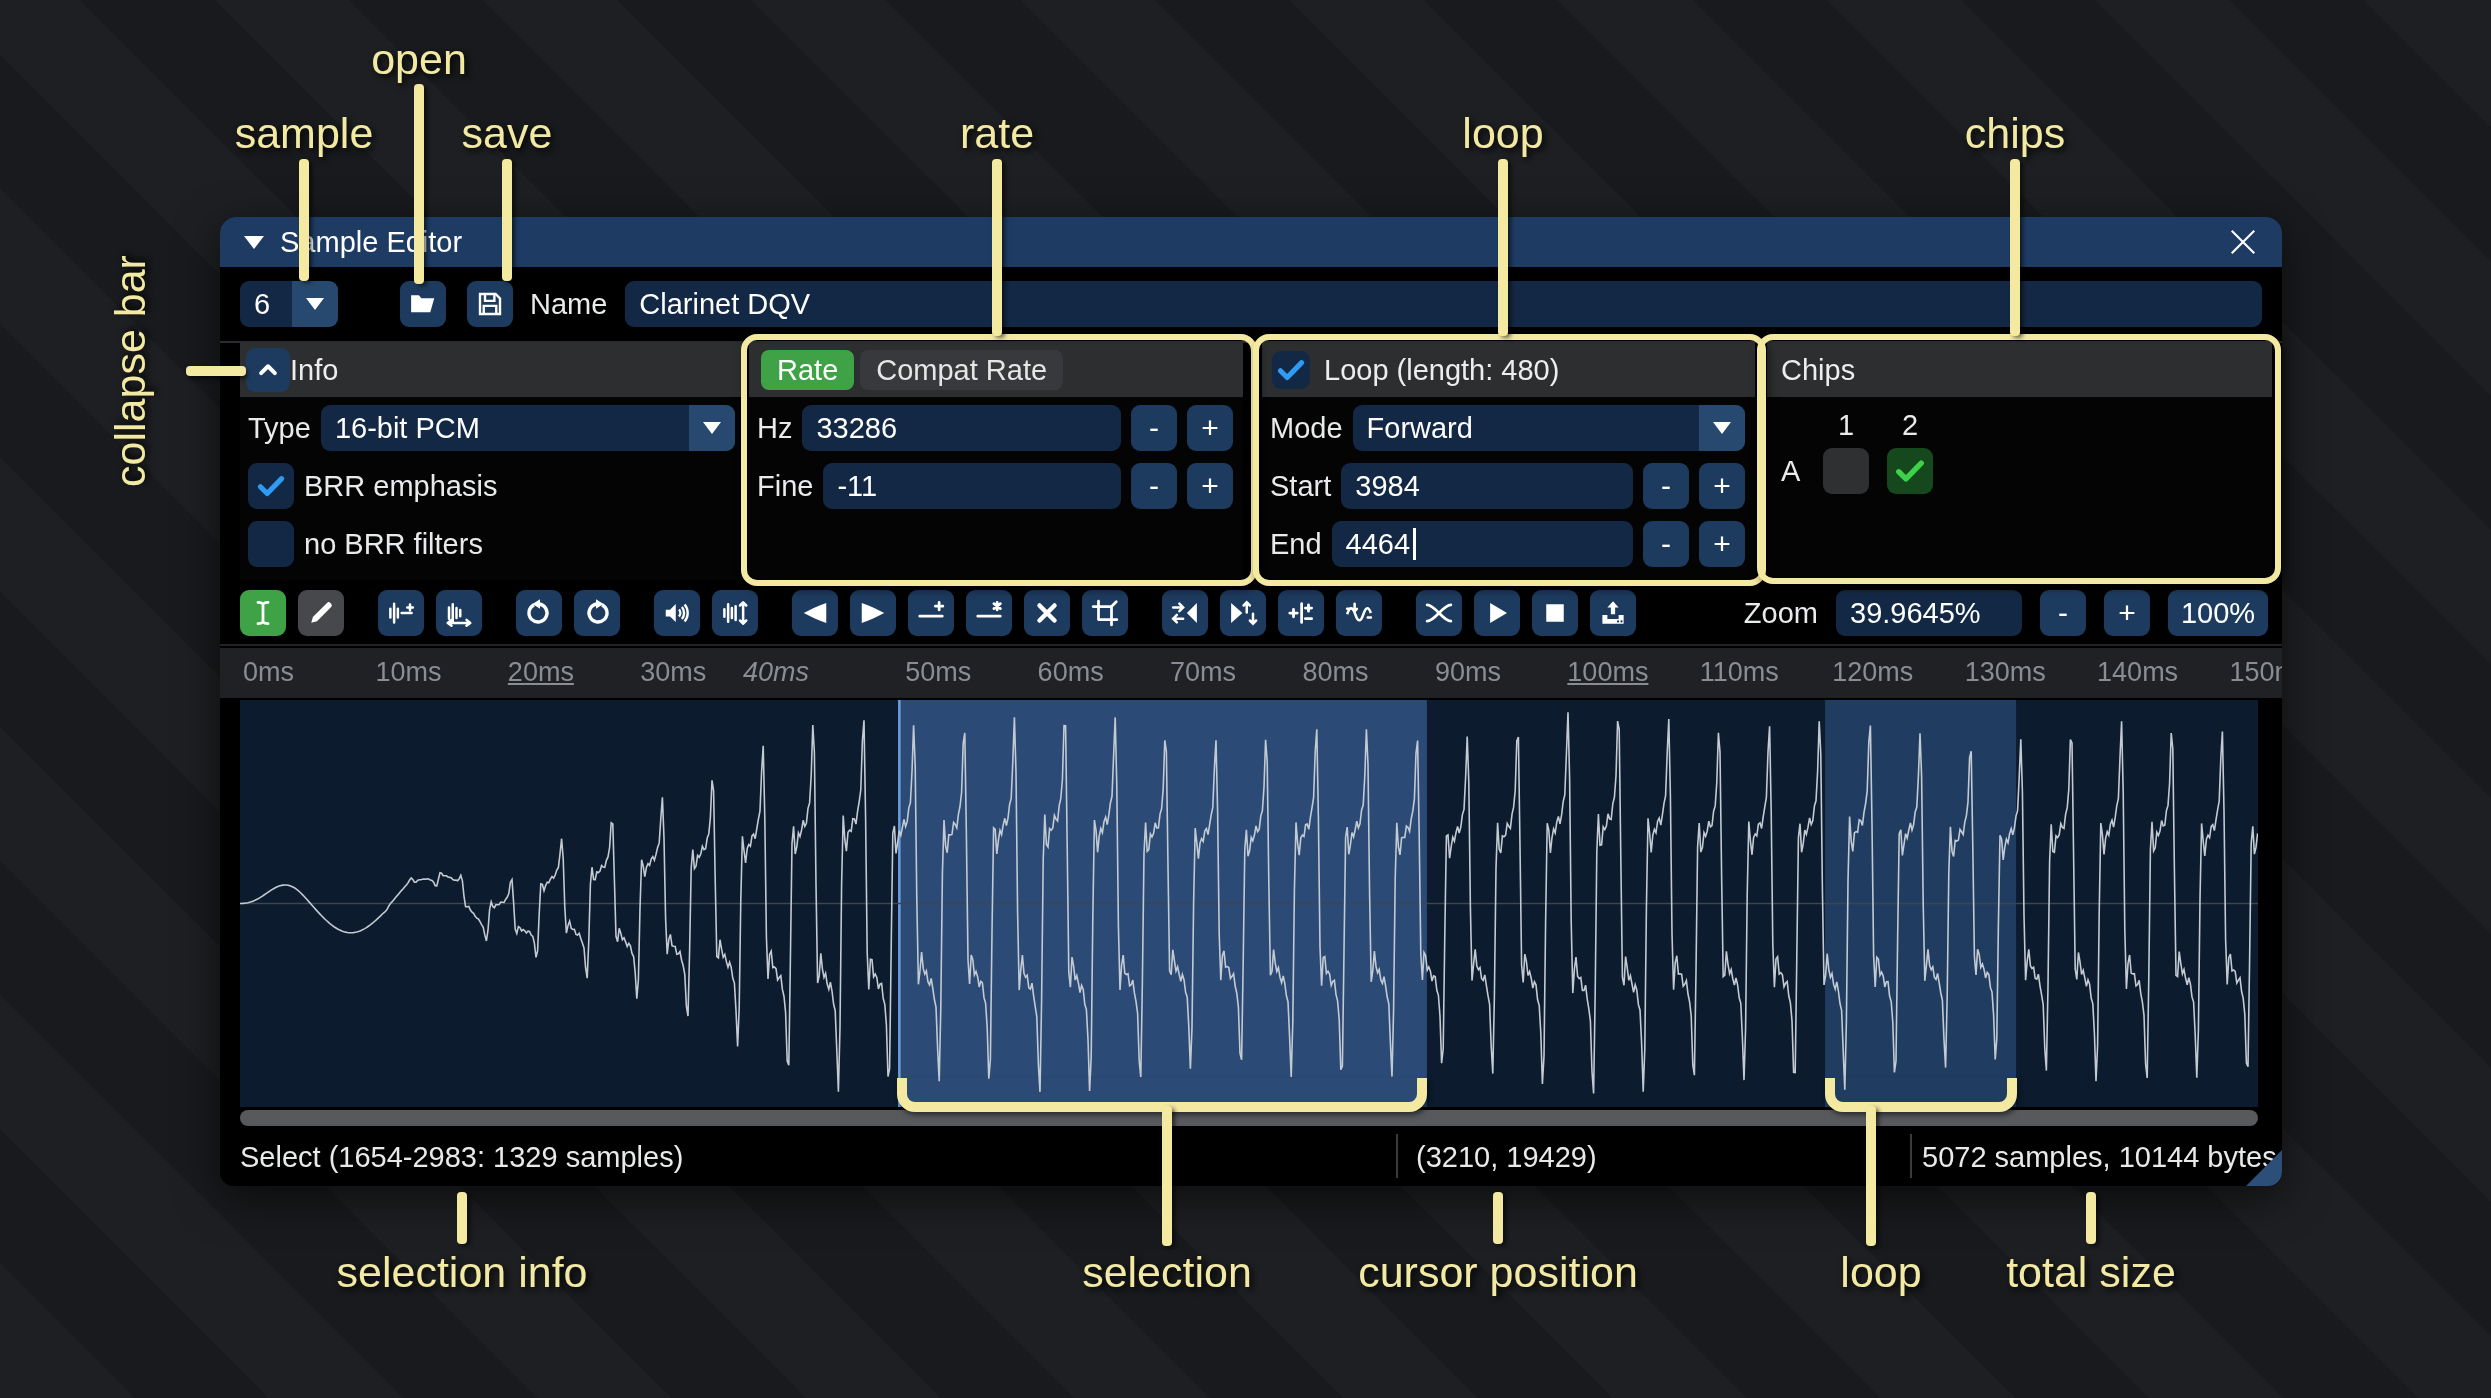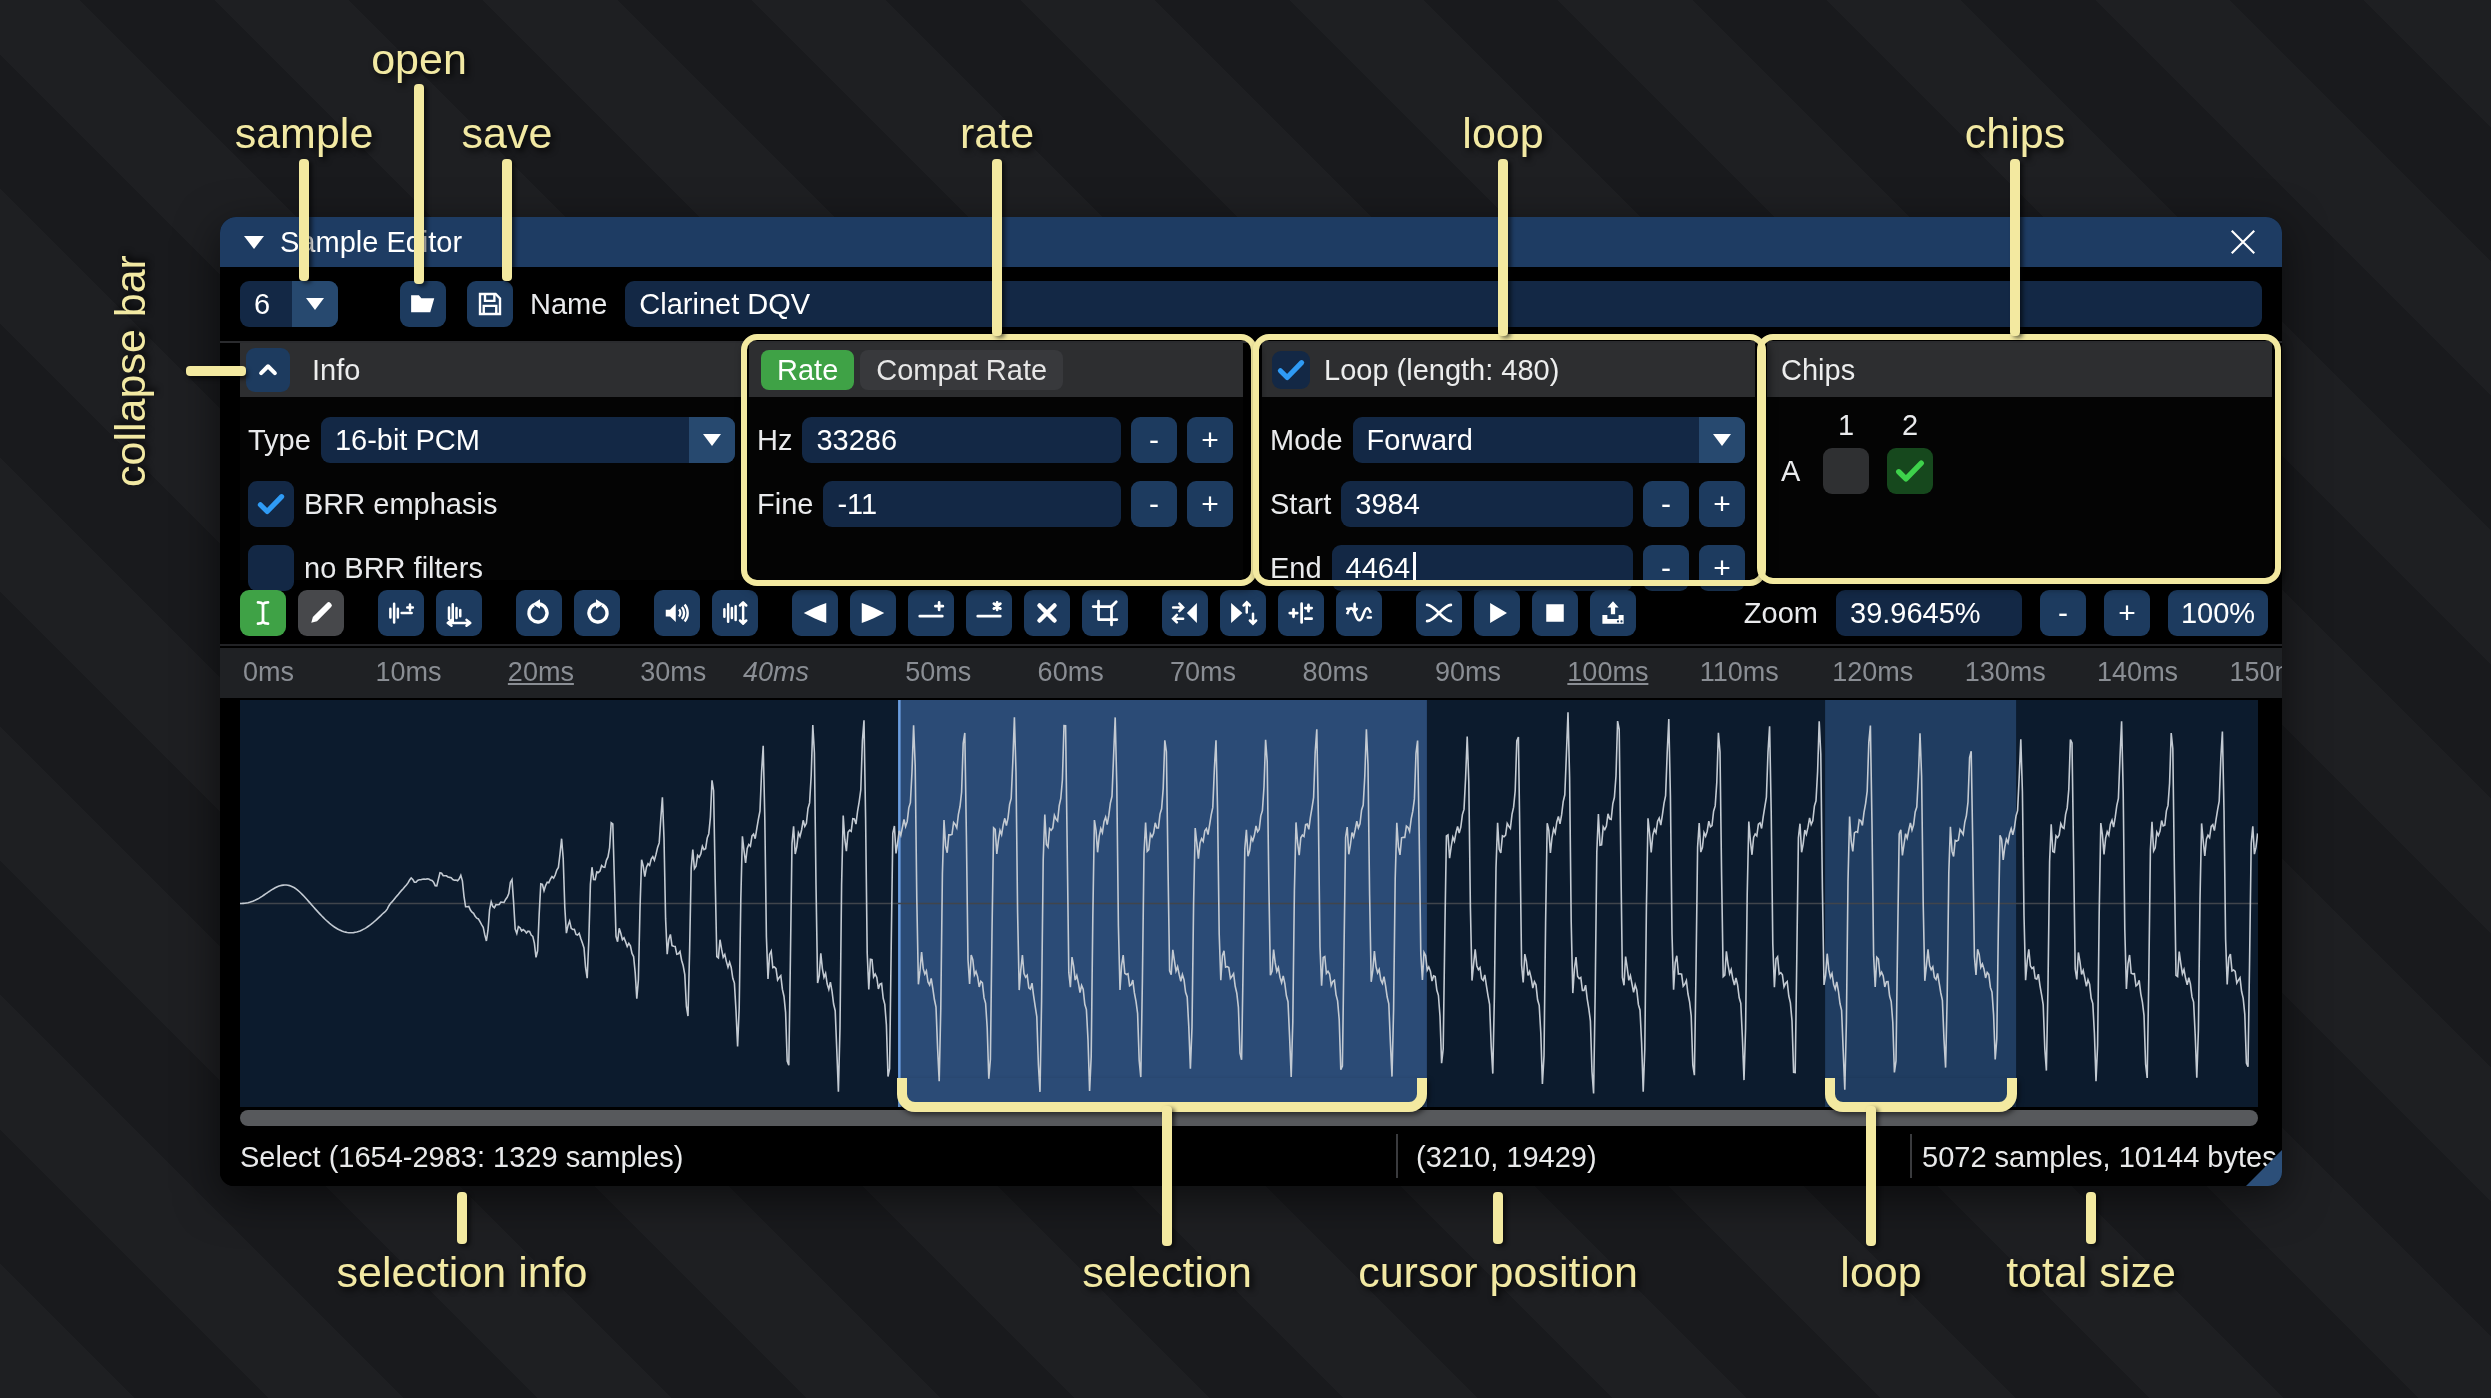--- a/index.html
+++ b/index.html
@@ -29,21 +29,21 @@
   .combo .arr{width:46px;align-self:stretch;background:#27496f;display:flex;align-items:center;justify-content:center;}
   .tri{width:0;height:0;border-left:9px solid transparent;border-right:9px solid transparent;border-top:12px solid #fff;}
   .uilabel{color:#e9eaec;font-size:29px;white-space:nowrap;}
   
   .panel{position:absolute;top:126px;height:237px;background:#040404;}
   #panel-info{left:20px;width:505px;}
   #panel-rate{left:529px;width:494px;}
   #panel-loop{left:1042px;width:493px;}
   #panel-chips{left:1547px;width:505px;}
   .phead{height:54px;background:#2d2e30;display:flex;align-items:center;color:#eceded;font-size:29px;padding:0 6px;}
-  .pbody{padding:20px 10px 0 8px;display:flex;flex-direction:column;gap:18px;}
+  .pbody{padding:8px 10px 0 8px;display:flex;flex-direction:column;gap:12px;}
   .prow{display:flex;align-items:center;gap:10px;height:46px;color:#e9eaec;font-size:29px;}
   .cb{width:46px;height:46px;border-radius:9px;background:#132845;display:flex;align-items:center;justify-content:center;flex:0 0 auto;}
   .cb svg{width:34px;height:34px;}
   .cb.sm{width:38px;height:38px;}
   .sbtn{width:46px;height:46px;background:#1d3b5f;border-radius:9px;color:#fff;font-size:30px;display:flex;
         align-items:center;justify-content:center;border:none;padding:0;flex:0 0 auto;}
   .tab{height:40px;padding:0 16px;border-radius:8px;display:flex;align-items:center;font-size:29px;color:#fff;margin-left:6px;}
   .tab.on{background:#3fa246;}
   .tab.off{background:#38393c;color:#e6e6e6;}
   .chiprow{display:flex;gap:18px;margin-left:56px;}
@@ -130,21 +130,21 @@
       </div>
     </div>
 
     <div class="panel" id="panel-info">
       <div class="phead">
         <button class="btn" style="width:44px;height:44px">
           <svg viewBox="0 0 24 24">
             <path d="M6.5 14.5L12 9l5.5 5.5" fill="none" stroke="#fff" stroke-width="3.2" stroke-linecap="round" stroke-linejoin="round"></path>
             </svg>
         </button>
-        <span style="margin-left:22px">Info</span>
+        <span style="">Info</span>
       </div>
       <div class="pbody">
         <div class="prow">
           <span>Type</span>
           <div class="combo" style="flex:1">
             <span class="val">16-bit PCM</span>
             <span class="arr">
                 <span class="tri"></span>
               </span>
           </div>

